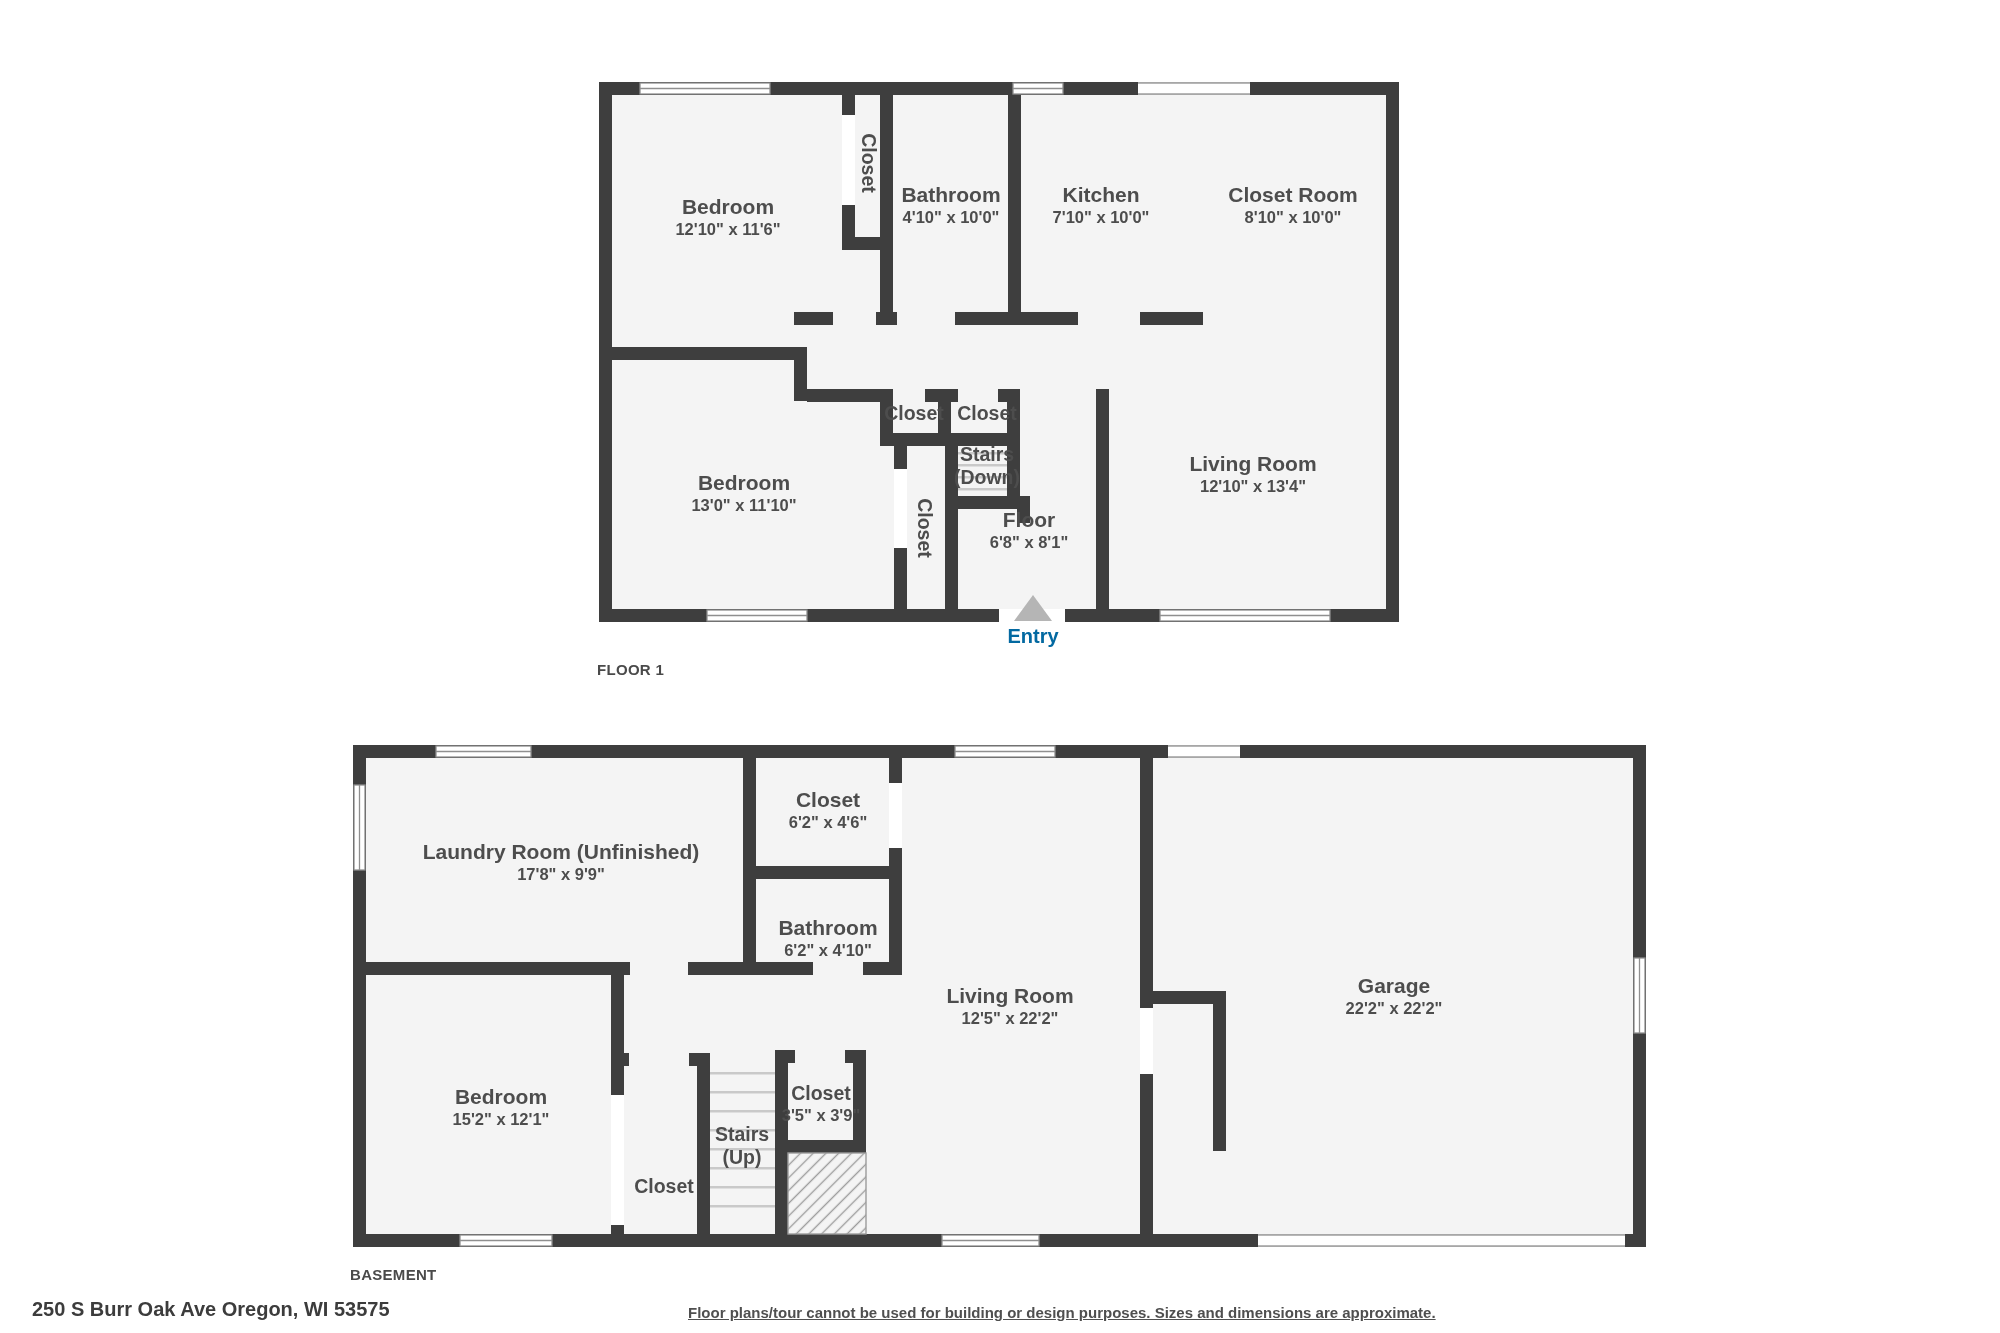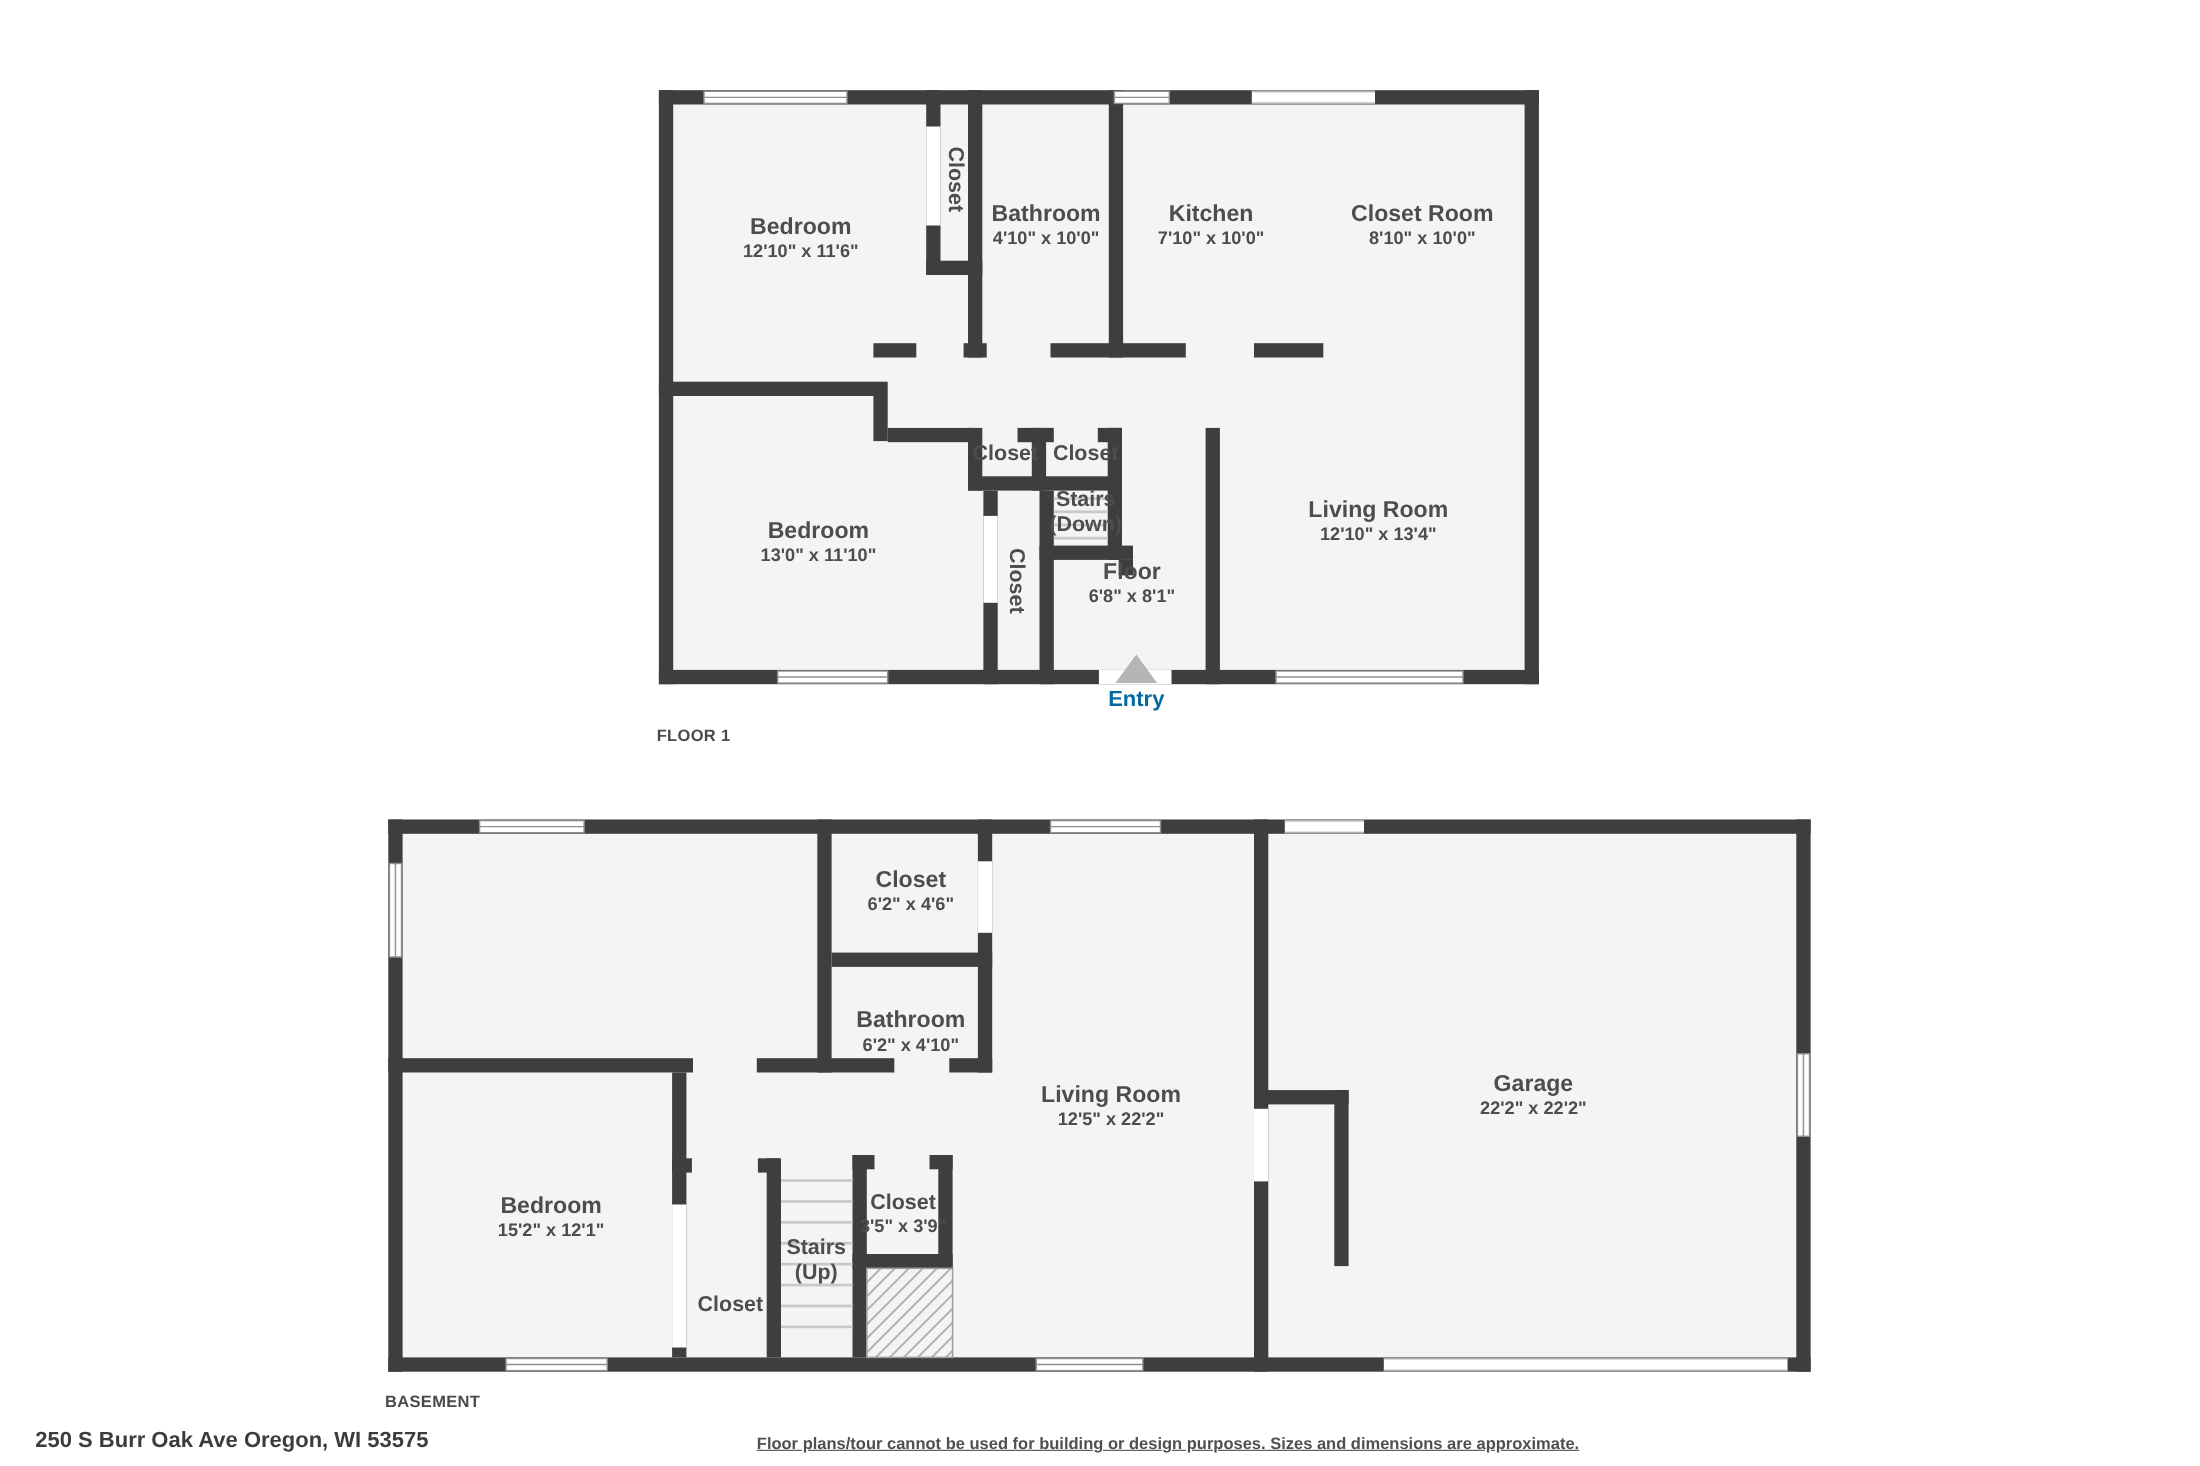--- a/index.html
+++ b/index.html
@@ -248,20 +248,24 @@
 </div>
 <div class="room-label" style="left:1253px;top:474px">
   <div class="room-name">Living Room</div>
   <div class="room-dims">12'10" x 13'4"</div>
 </div>
 <div class="room-label entry" style="left:1033px;top:636px">
   <div class="room-name">Entry</div>
 </div>
 <div class="plan-title" style="left:597px;top:661px">FLOOR 1</div>
 
+<div class="room-label" style="left:561px;top:862px">
+  <div class="room-name">Laundry Room (Unfinished)</div>
+  <div class="room-dims">17'8" x 9'9"</div>
+</div>
 <div class="room-label" style="left:828px;top:810px">
   <div class="room-name">Closet</div>
   <div class="room-dims">6'2" x 4'6"</div>
 </div>
 <div class="room-label" style="left:828px;top:938px">
   <div class="room-name">Bathroom</div>
   <div class="room-dims">6'2" x 4'10"</div>
 </div>
 <div class="room-label" style="left:1010px;top:1006px">
   <div class="room-name">Living Room</div>

